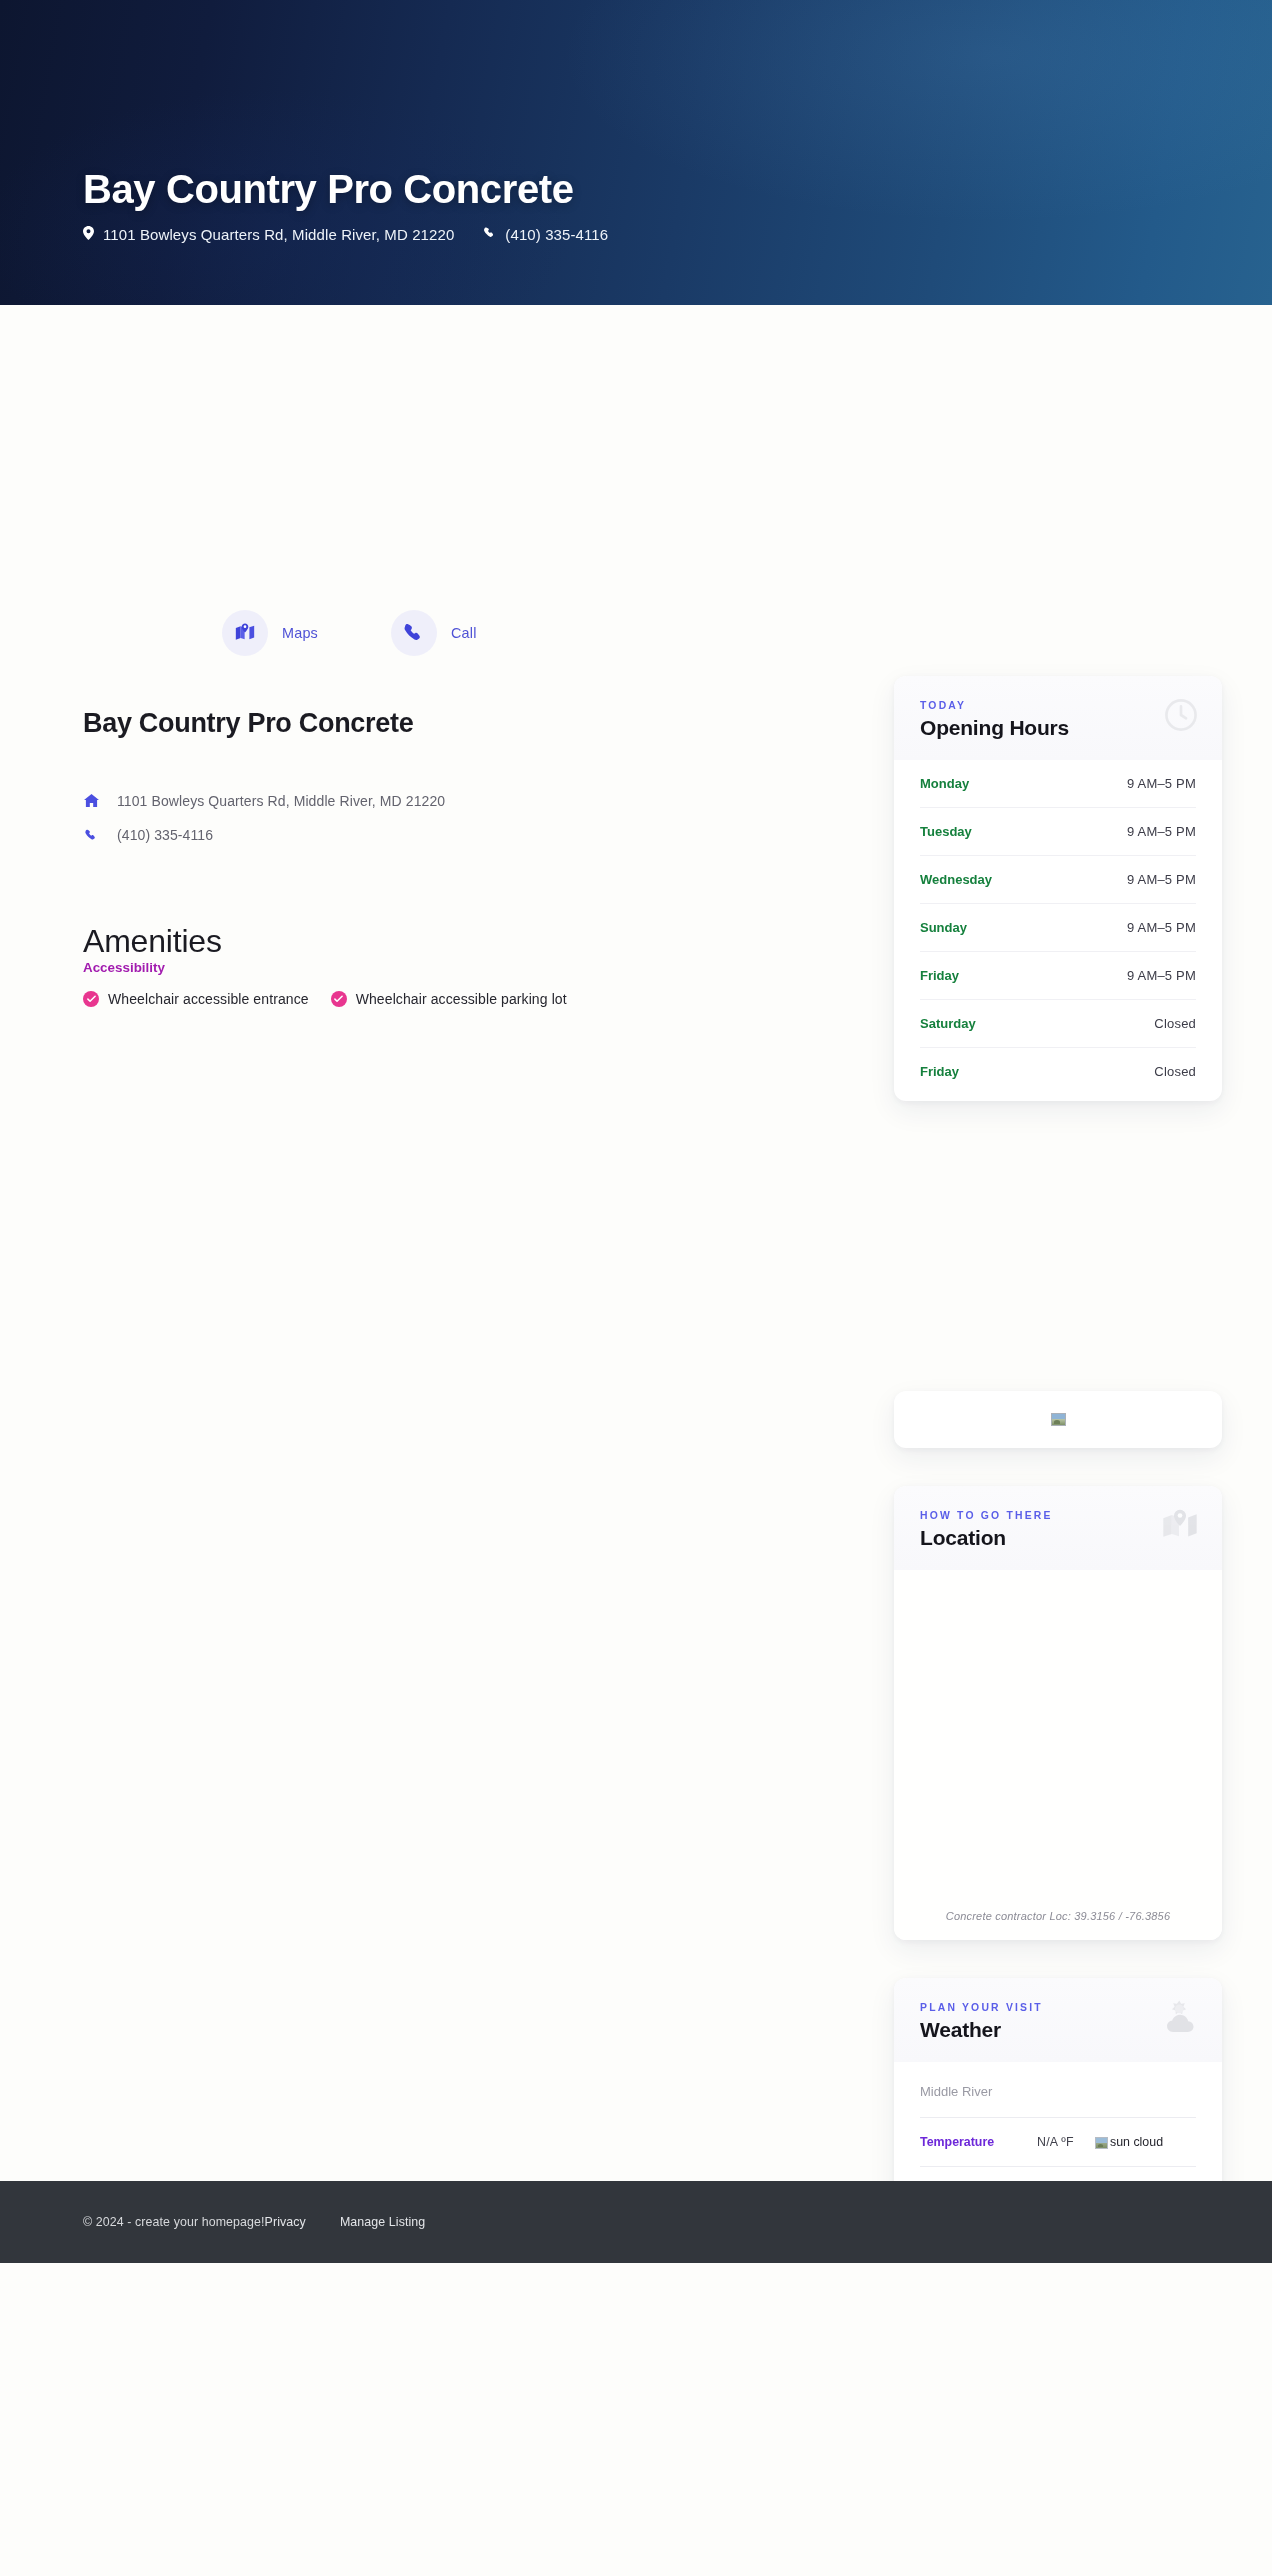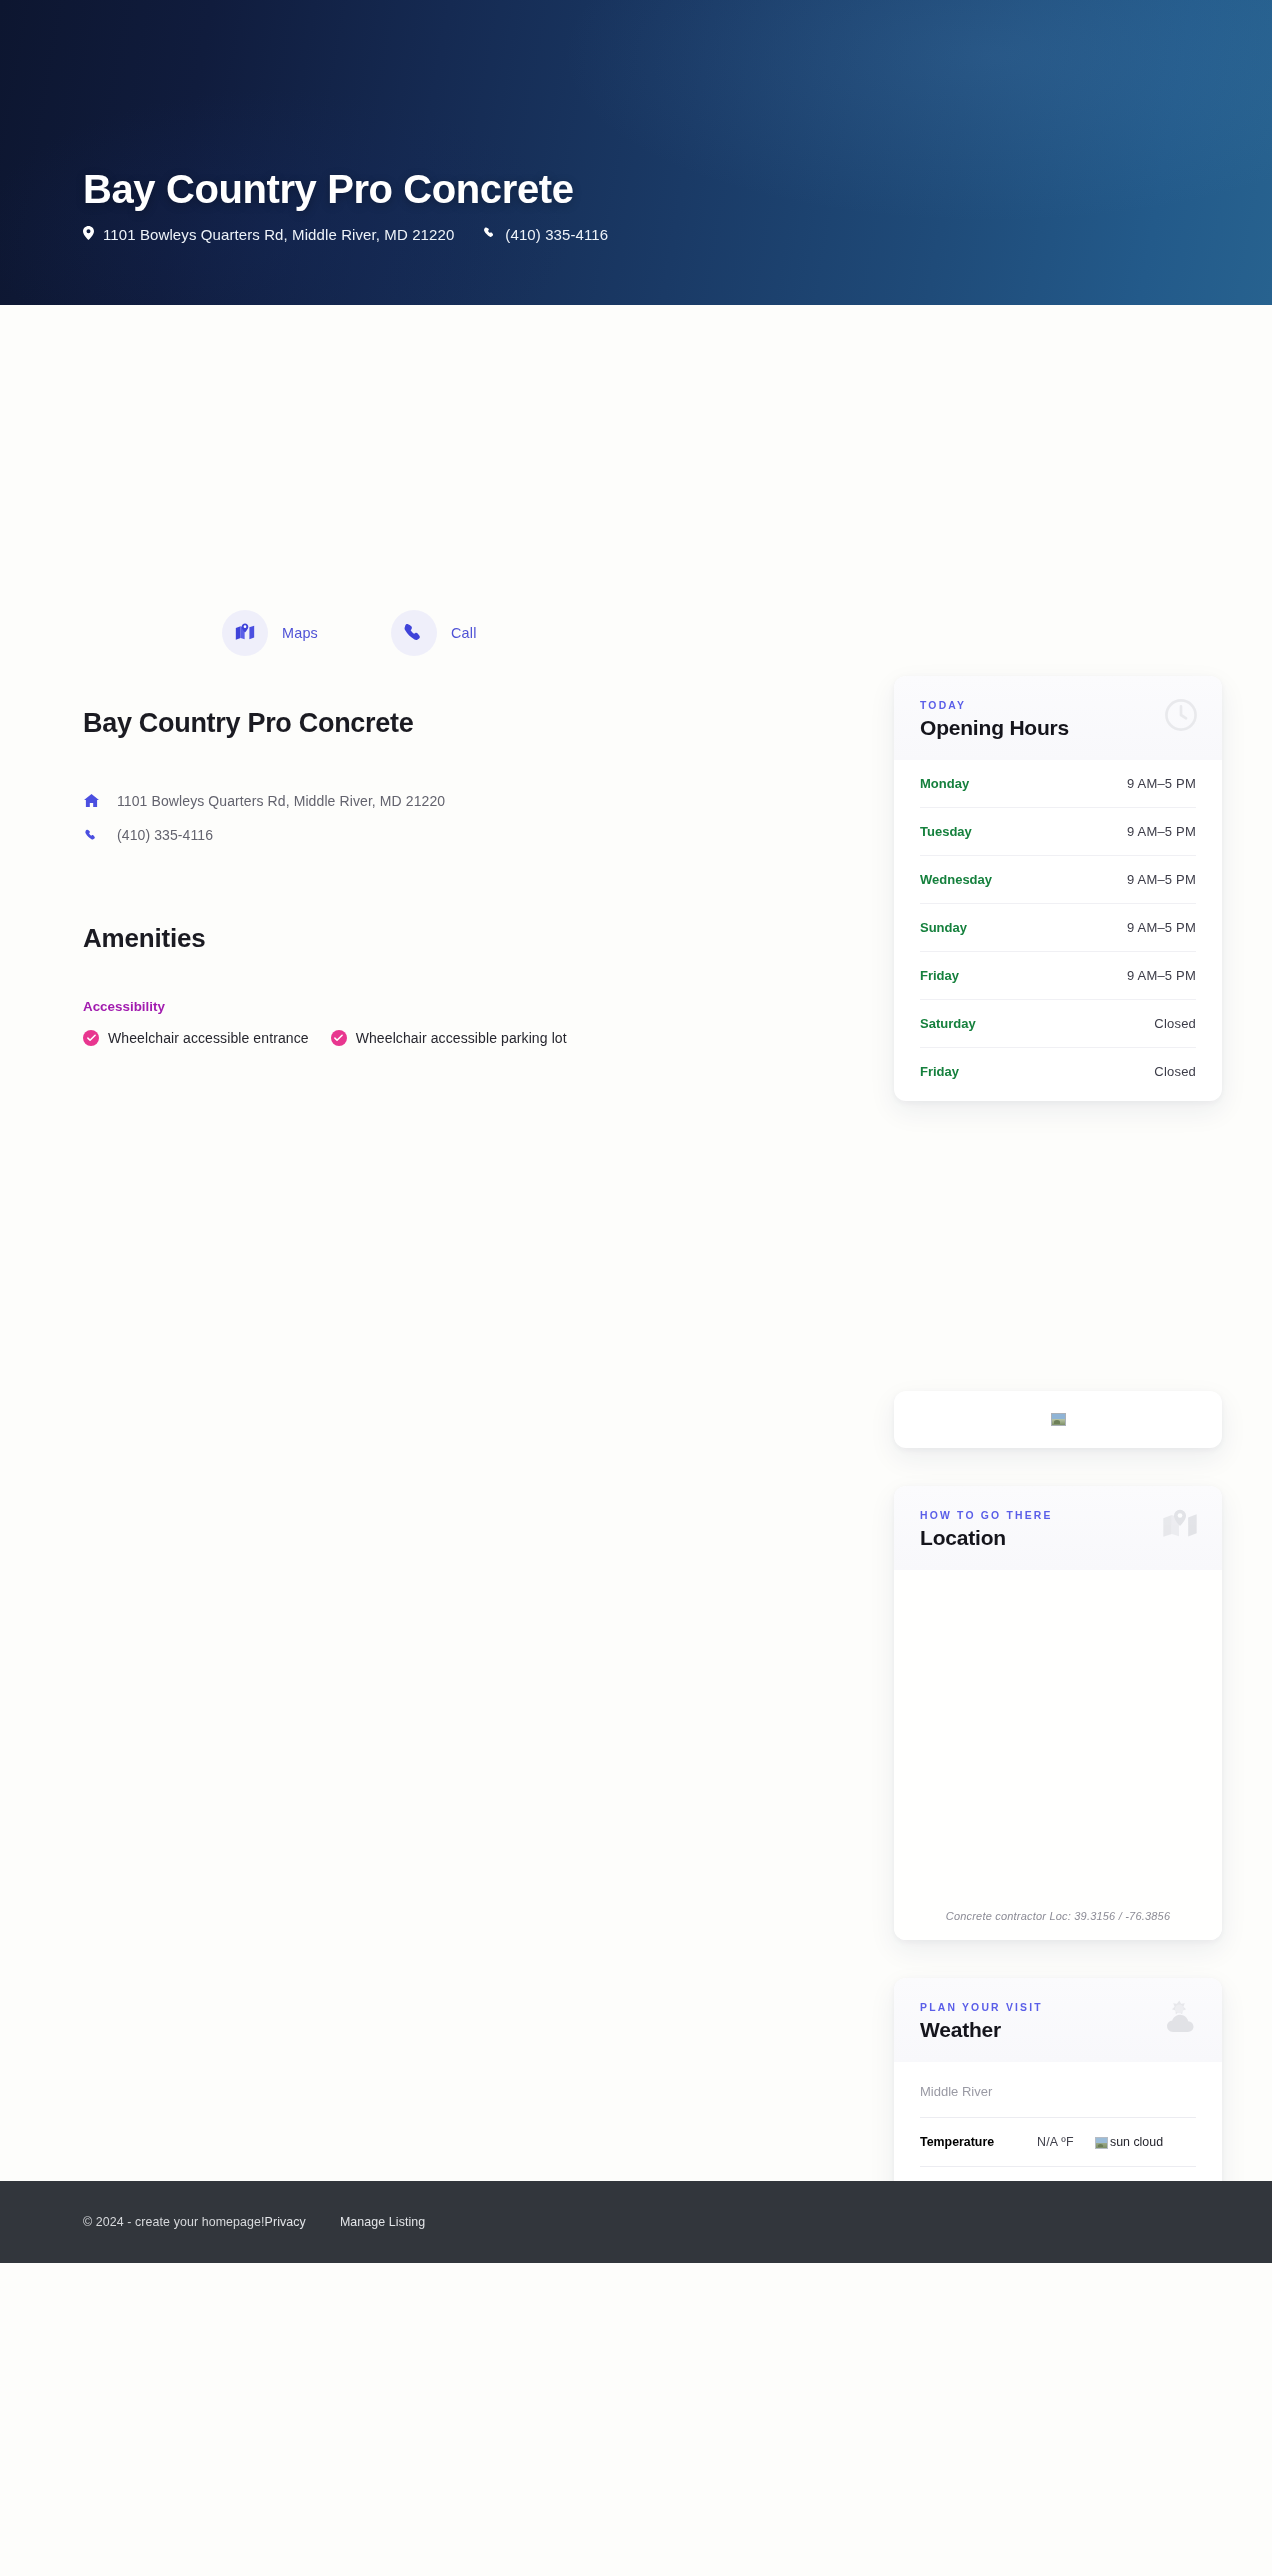--- a/index.html
+++ b/index.html
@@ -133,24 +133,23 @@
     gap: 17px;
     margin-bottom: 18px;
     font-size: 14px;
     color: #63636e;
     letter-spacing: 0.1px;
   }
   .contact-row .ci { width: 17px; display: flex; justify-content: center; flex: none; }
 
   
   .amen-title {
-    font-size: 26px;
-    font-weight: 700;
+    font-size: 32px;
+    font-weight: 400;
     letter-spacing: -0.2px;
-    margin-bottom: 45px;
   }
   .amen-group-title {
     font-size: 13.4px;
     font-weight: 700;
     color: #a21caf;
     margin-bottom: 16px;
   }
   .amen-items {
     display: flex;
     flex-wrap: wrap;
@@ -273,21 +272,21 @@
     border-bottom: 1px solid #ececf1;
   }
   .weather-row {
     display: flex;
     align-items: center;
     padding: 17px 0;
     border-bottom: 1px solid #ececf1;
     font-size: 12.4px;
   }
   .weather-row:last-child { border-bottom: none; }
-  .weather-key { font-weight: 700; color: #000000; width: 117px; flex: none; }
+  .weather-key { font-weight: 700; color: #6d28d9; width: 117px; flex: none; }
   .weather-val { color: #41414c; width: 58px; flex: none; letter-spacing: 0.2px; }
   .weather-icon-wrap {
     display: flex;
     align-items: flex-end;
     gap: 2px;
     color: #26262e;
     font-size: 12.4px;
   }
   .alt-ico {
     width: 13px; height: 12px;

